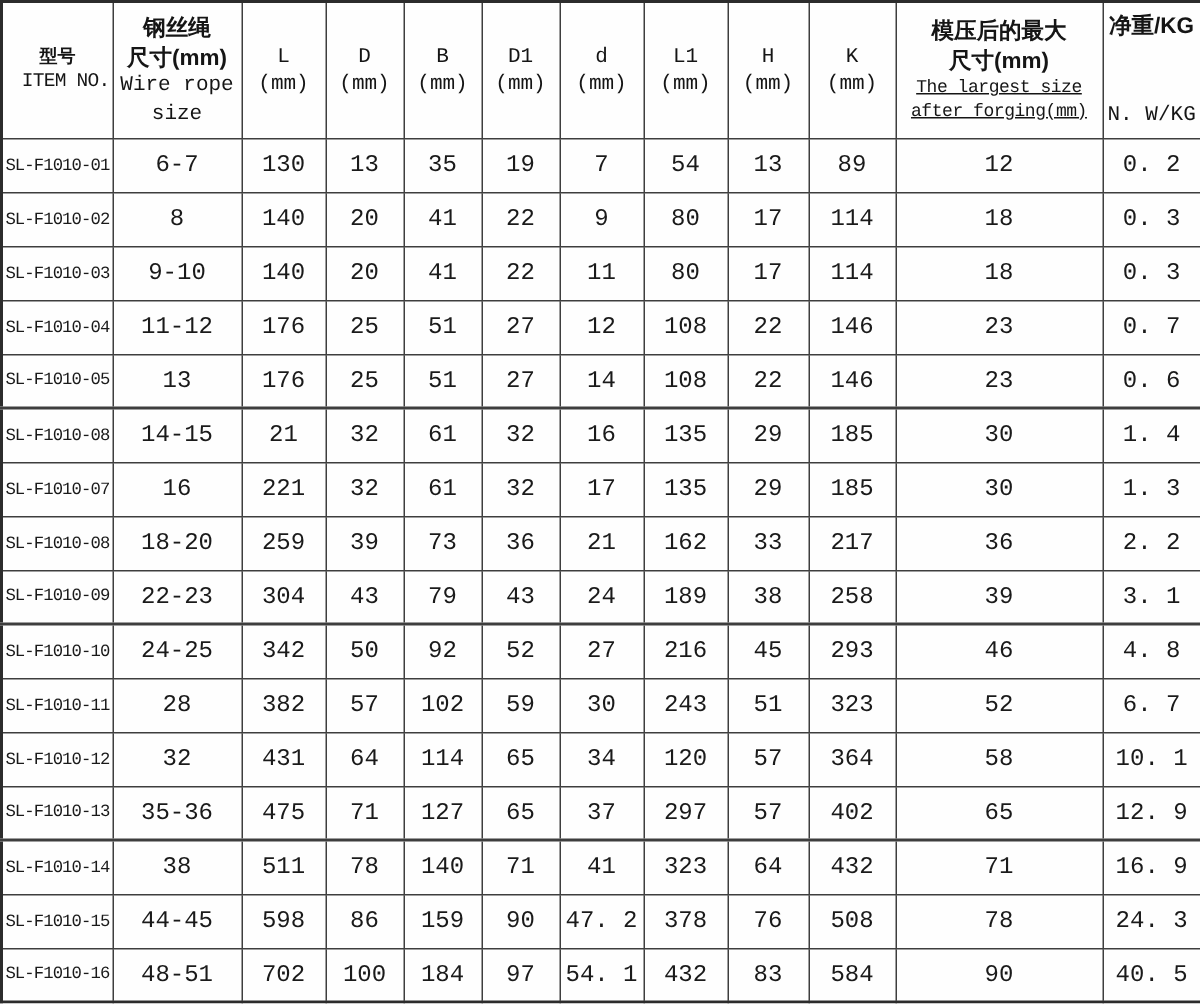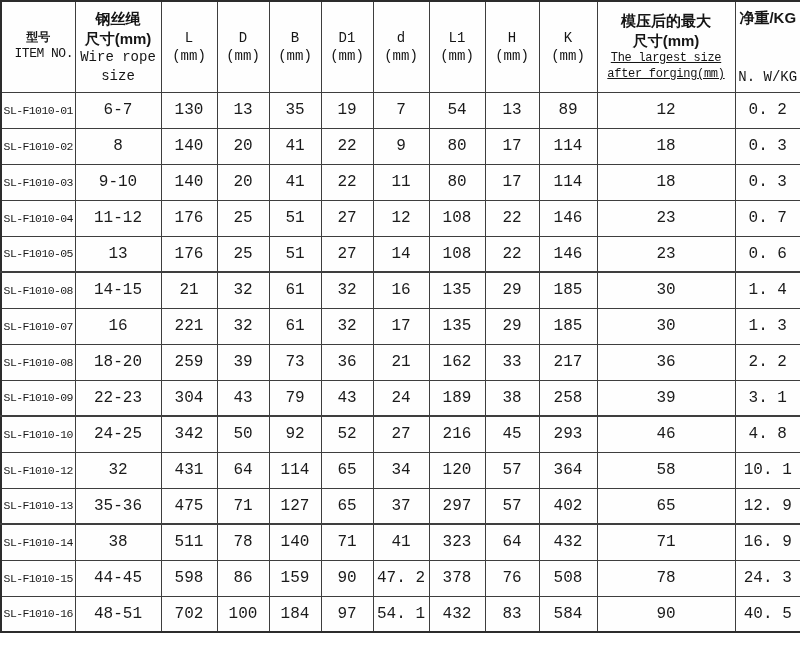--- a/index.html
+++ b/index.html
@@ -265,20 +265,34 @@
         <td>92</td>
         <td>52</td>
         <td>27</td>
         <td>216</td>
         <td>45</td>
         <td>293</td>
         <td>46</td>
         <td>4. 8</td>
       </tr>
       <tr>
+        <td class="item-no">SL-F1010-11</td>
+        <td>28</td>
+        <td>382</td>
+        <td>57</td>
+        <td>102</td>
+        <td>59</td>
+        <td>30</td>
+        <td>243</td>
+        <td>51</td>
+        <td>323</td>
+        <td>52</td>
+        <td>6. 7</td>
+      </tr>
+      <tr>
         <td class="item-no">SL-F1010-12</td>
         <td>32</td>
         <td>431</td>
         <td>64</td>
         <td>114</td>
         <td>65</td>
         <td>34</td>
         <td>120</td>
         <td>57</td>
         <td>364</td>

